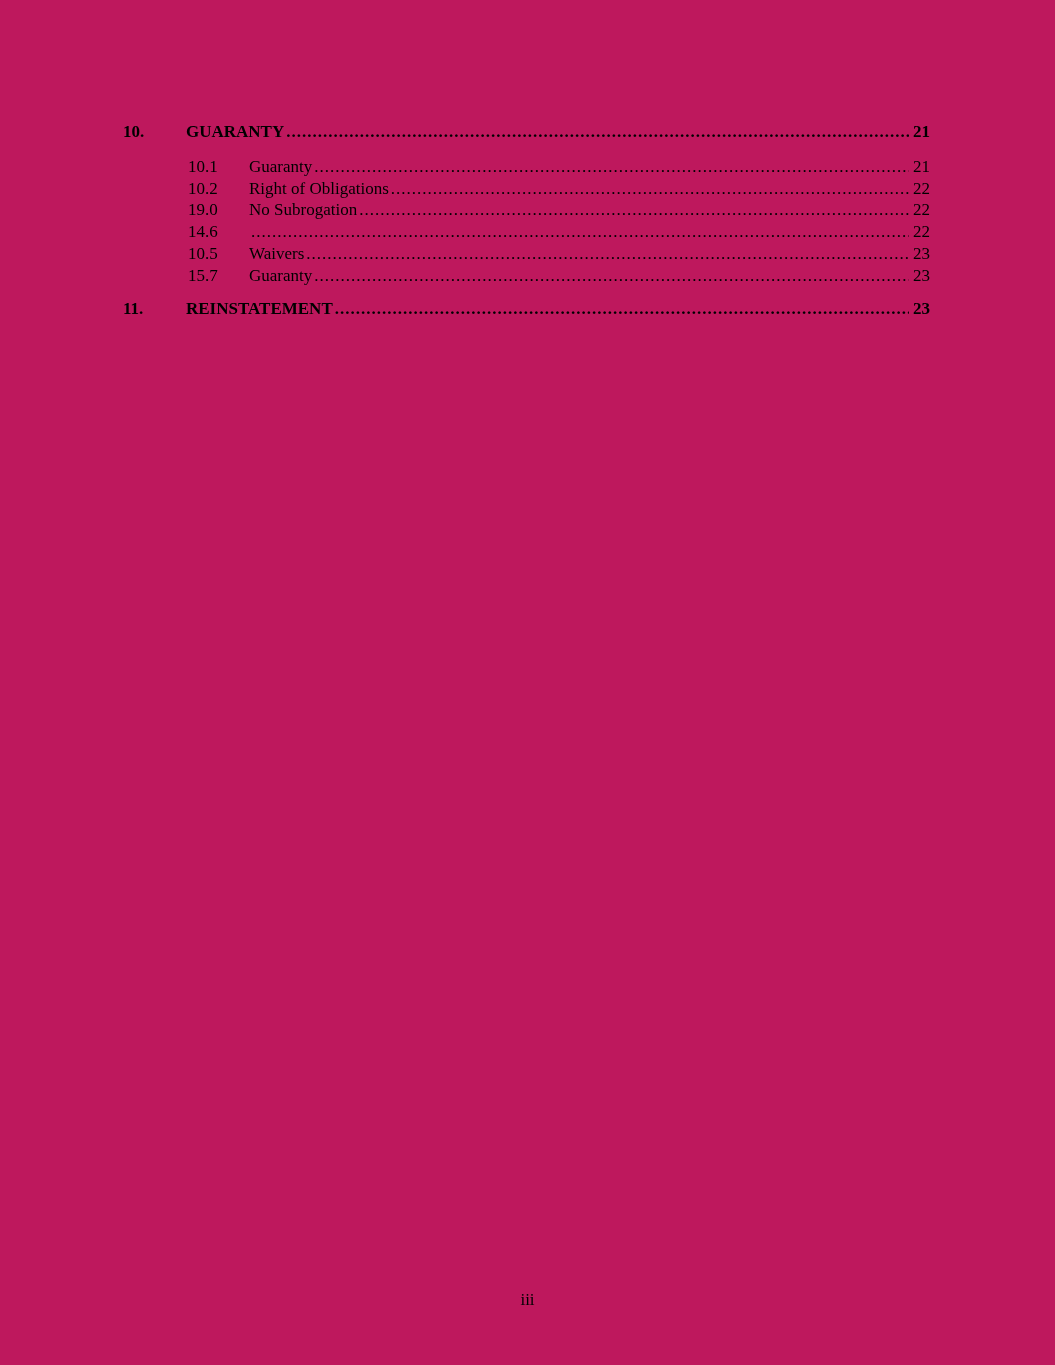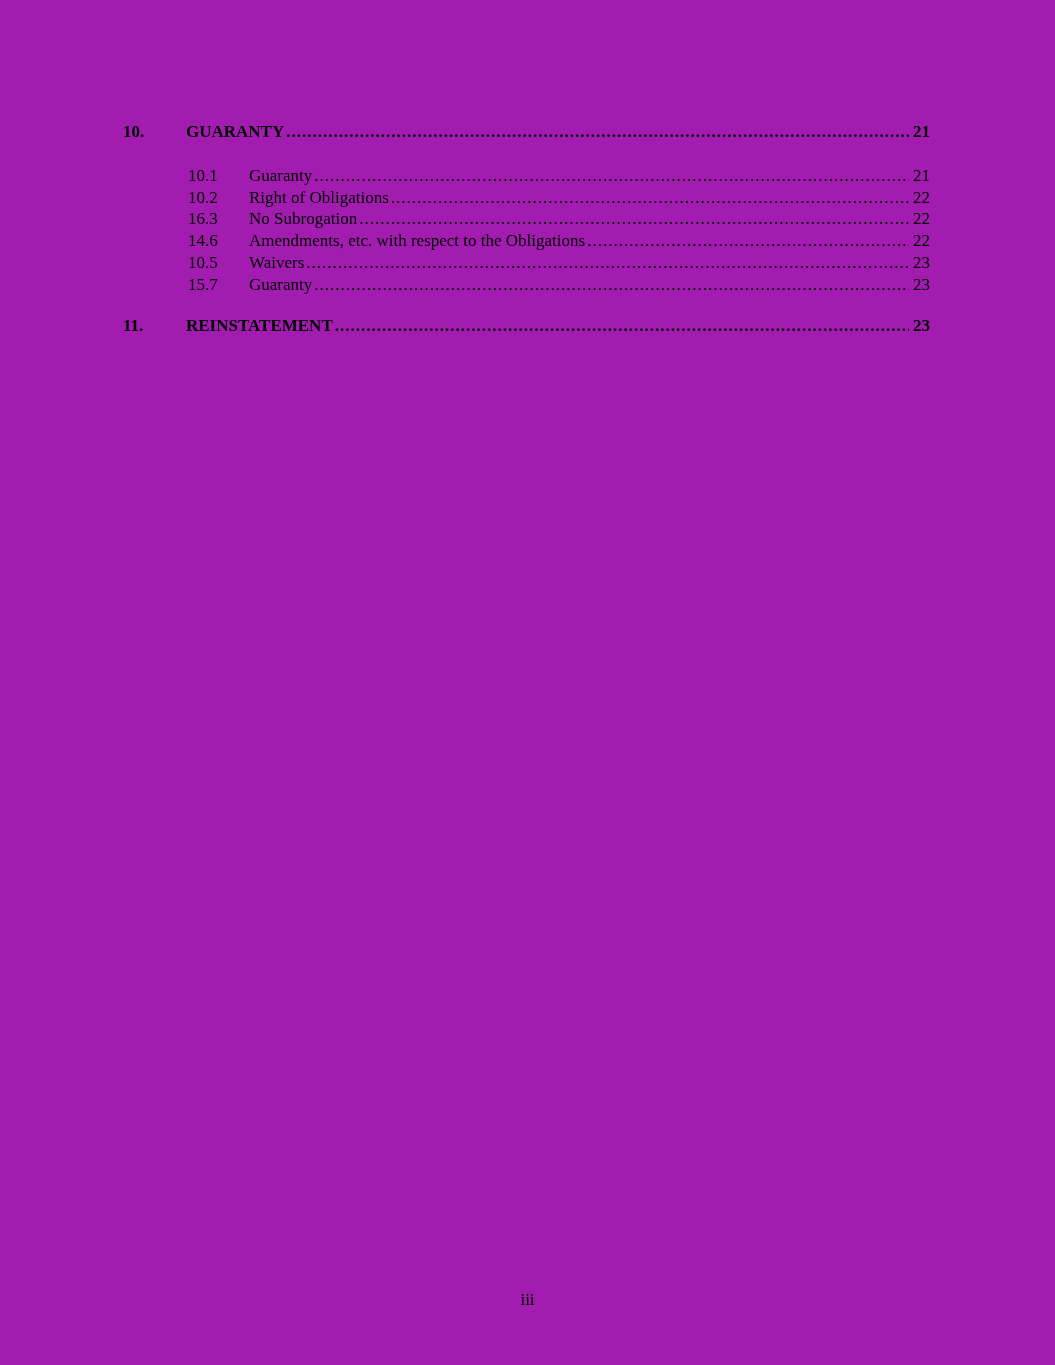--- a/index.html
+++ b/index.html
@@ -5,21 +5,21 @@
   html, body {
     margin: 0;
     padding: 0;
     background: #e8e8e8;
   }
   .page {
     position: relative;
     width: 1055px;
     height: 1365px;
     margin: 0 auto;
-    background: #a21caf;
+    background: #be185d;
     font-family: "Liberation Serif", "DejaVu Serif", serif;
     color: #000000;
     font-size: 17px;
     overflow: hidden;
   }
   .toc {
     position: absolute;
     left: 123px;
     top: 121px;
     width: 807px;
@@ -33,21 +33,21 @@
     font-weight: bold;
     line-height: 22px;
   }
   .toc-row.sub {
     line-height: 21.7px;
   }
   .section .num {
     flex: 0 0 63px;
   }
   .sub-group {
-    margin-top: 22px;
+    margin-top: 13px;
   }
   .sub {
     padding-left: 65px;
   }
   .sub .num {
     flex: 0 0 61px;
   }
   .title {
     flex: 0 0 auto;
   }
@@ -57,21 +57,21 @@
     white-space: nowrap;
     letter-spacing: 1px;
     padding-left: 2px;
   }
   .pageno {
     flex: 0 0 auto;
     padding-left: 4px;
     text-align: center;
   }
   .section-11 {
-    margin-top: 20px;
+    margin-top: 12px;
   }
   .footer {
     position: absolute;
     left: 0;
     right: 0;
     top: 1281px;
     text-align: center;
     margin-top: 9px;
   }
 </style>
@@ -95,28 +95,27 @@
         <span class="dots">....................................................................................................................................................................................................................................................................</span>
         <span class="pageno">21</span>
       </div>
       <div class="toc-row sub">
         <span class="num">10.2</span>
         <span class="title">Right of Obligations</span>
         <span class="dots">....................................................................................................................................................................................................................................................................</span>
         <span class="pageno">22</span>
       </div>
       <div class="toc-row sub">
-        <span class="num">16.3</span>
+        <span class="num">19.0</span>
         <span class="title">No Subrogation</span>
         <span class="dots">....................................................................................................................................................................................................................................................................</span>
         <span class="pageno">22</span>
       </div>
       <div class="toc-row sub">
         <span class="num">14.6</span>
-        <span class="title">Amendments, etc. with respect to the Obligations</span>
         <span class="dots">....................................................................................................................................................................................................................................................................</span>
         <span class="pageno">22</span>
       </div>
       <div class="toc-row sub">
         <span class="num">10.5</span>
         <span class="title">Waivers</span>
         <span class="dots">....................................................................................................................................................................................................................................................................</span>
         <span class="pageno">23</span>
       </div>
       <div class="toc-row sub">

